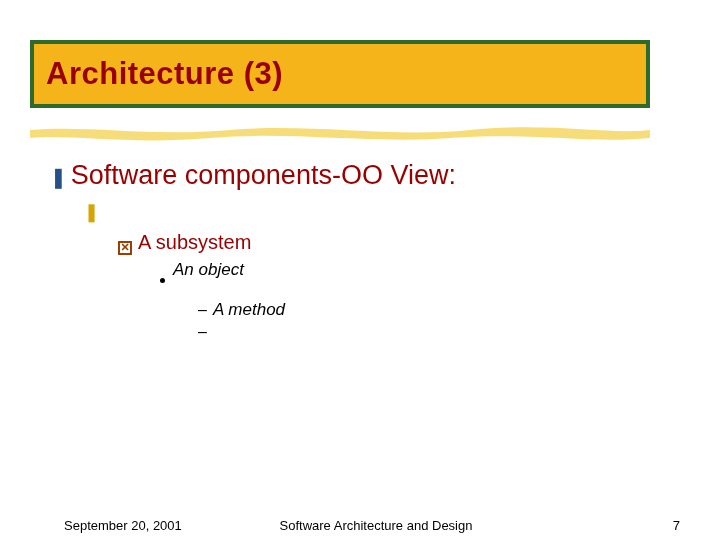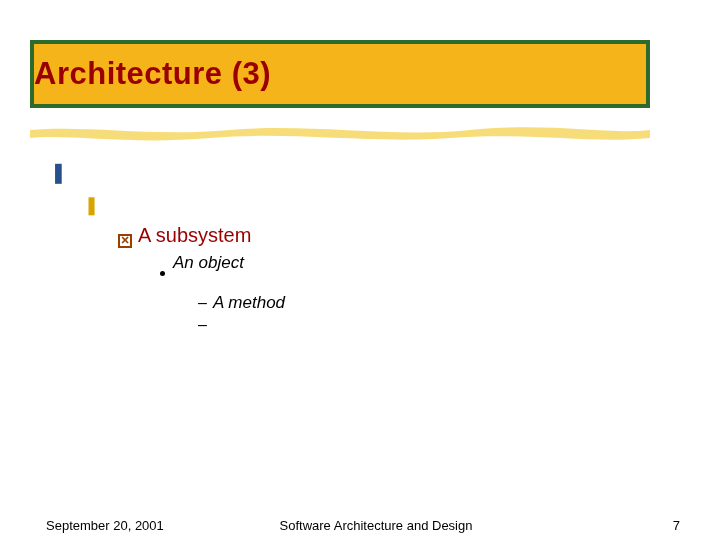--- a/index.html
+++ b/index.html
@@ -21,20 +21,21 @@
     position: absolute;
     left: 30px;
     top: 40px;
     width: 620px;
     height: 68px;
     background: #f6b41b;
     border: 4px solid #2c6b2c;
     box-sizing: border-box;
     display: flex;
     align-items: center;
+    padding-left: 12px;
   }
   .title {
     font-family: Arial, Verdana, sans-serif;
     font-weight: 900;
     font-size: 31px;
     color: #9a0000;
     letter-spacing: 0.5px;
   }
   .shadow-stroke {
     position: absolute;
@@ -156,41 +157,42 @@
   }
   .footer {
     position: absolute;
     bottom: 22px;
     left: 0;
     width: 720px;
     font-family: Arial, sans-serif;
     font-size: 13px;
     color: #000;
   }
-  .footer-left { position: absolute; left: 46px; }
+  .footer-left { position: absolute; left: 64px; }
   .footer-center { position: absolute; left: 16px; width: 720px; text-align: center; }
   .footer-right { position: absolute; right: 40px; }
 </style>
 </head>
 <body>
 
 <div class="slide">
 
   <div class="title-box">
     <span class="title">Architecture (3)</span>
   </div>
 
   <svg class="shadow-stroke" viewBox="0 0 620 22" preserveAspectRatio="none">
     <path d="M0,6 C60,1 120,13 200,6 C280,-1 360,14 440,6 C520,-2 580,11 620,6 L620,14 C560,20 500,8 420,14 C340,20 260,7 180,14 C100,21 40,10 0,14 Z" fill="#f6d96a" opacity="0.9"></path>
   </svg>
 
   <div class="content">
 
     <div class="bullet-l1">
       <span class="b1-icon">❚</span>
+      <span class="b1-text">Software components-OO View:</span>
     </div>
 
     <div class="bullet-l2">
       <span class="b2-icon">❚</span>
     </div>
 
     <div class="bullet-l3">
       <span class="b3-icon">✕</span>
       <span class="b3-text">A subsystem</span>
     </div>

